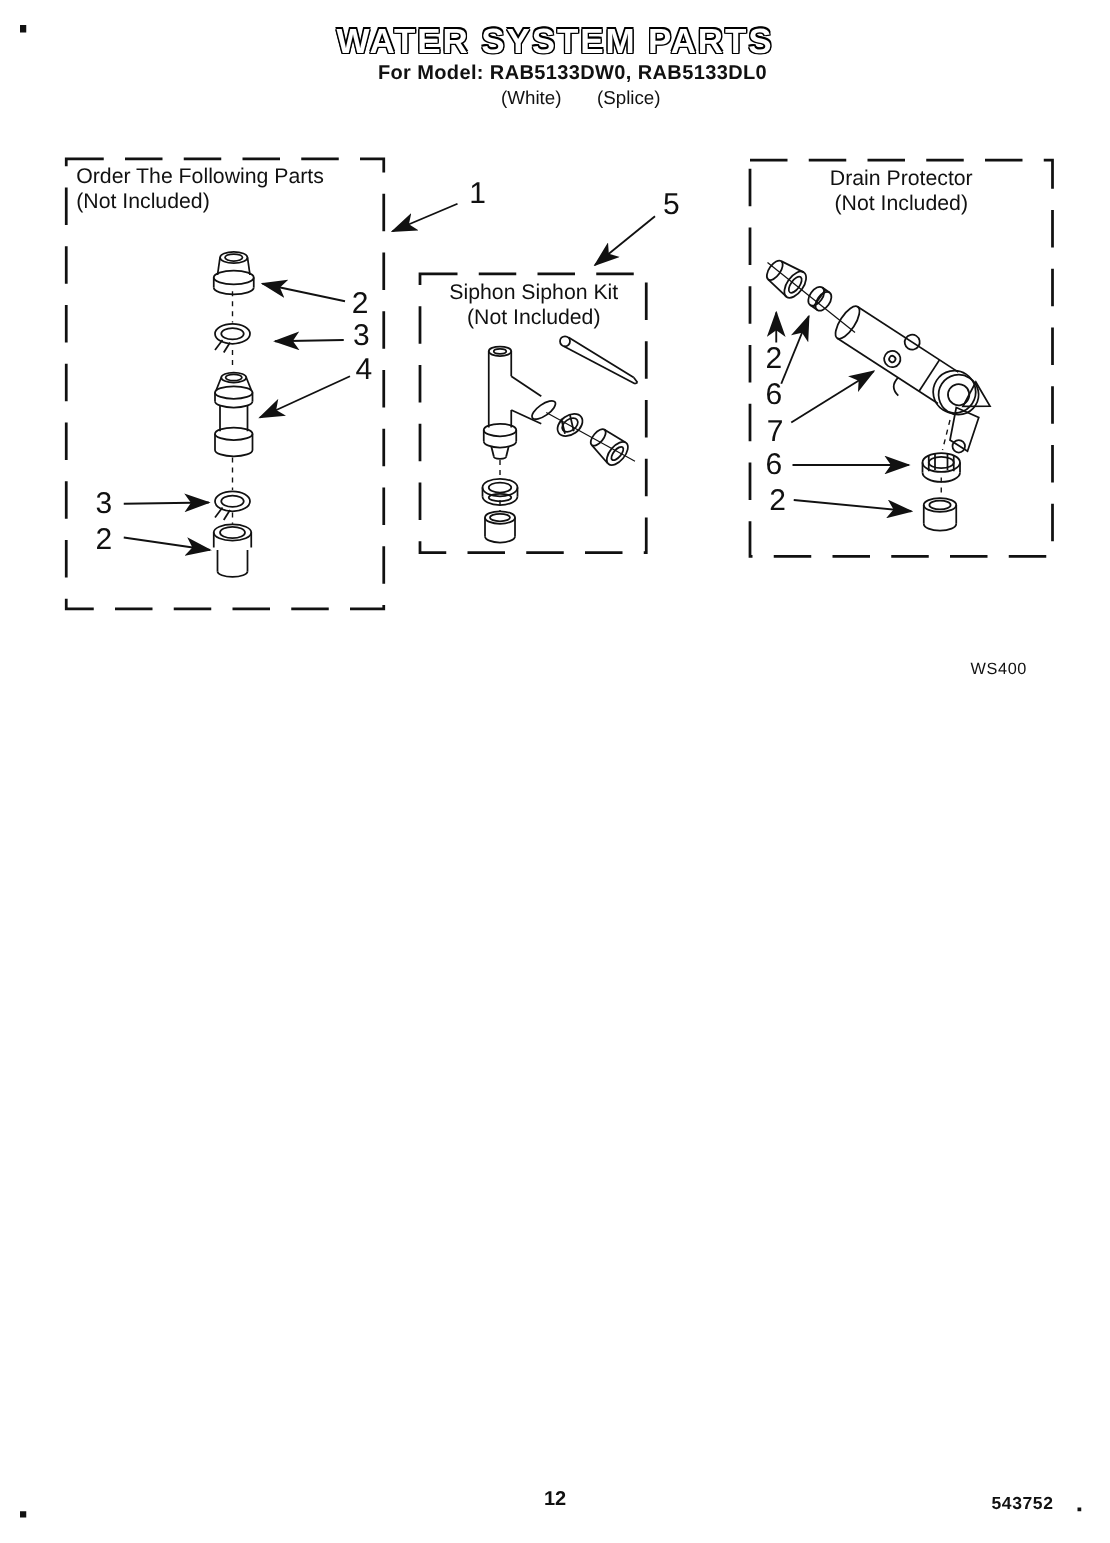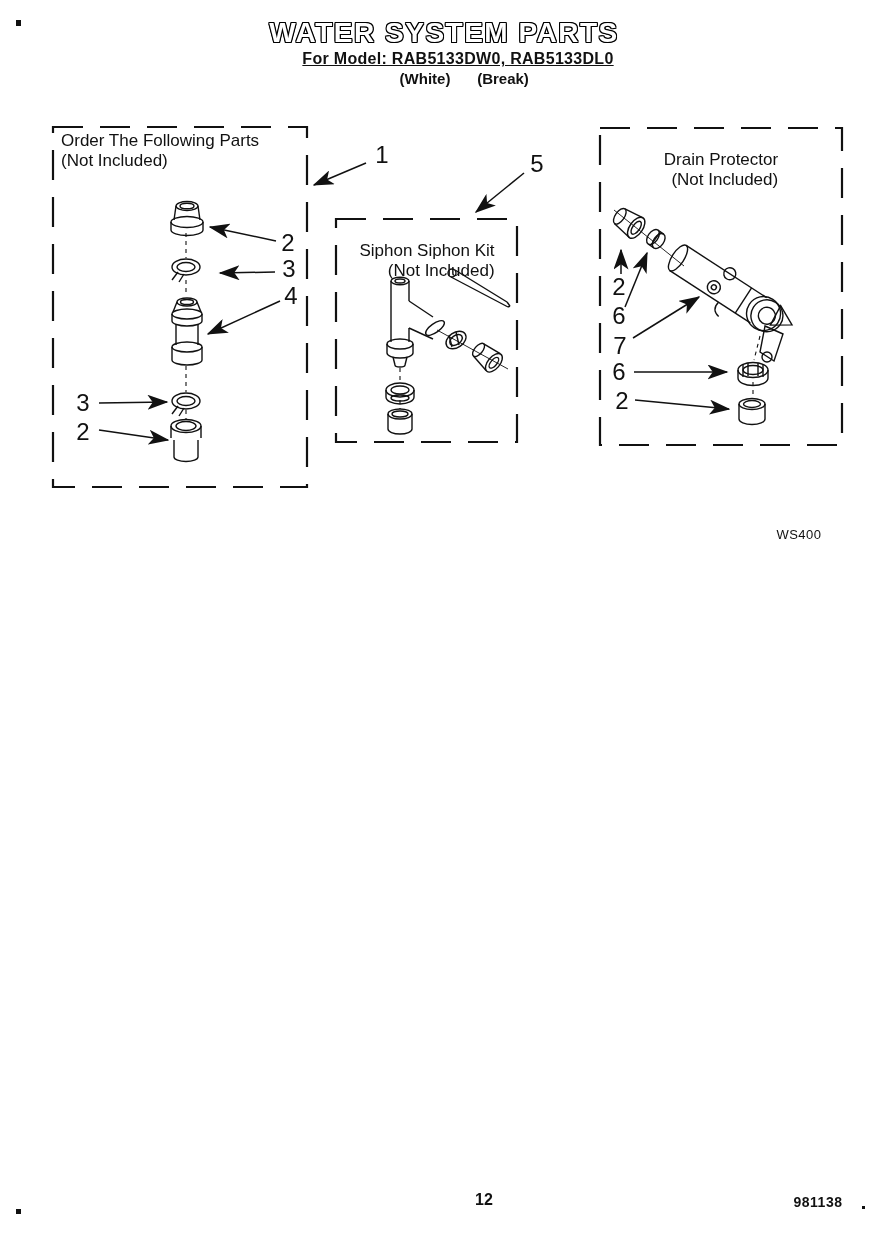--- a/index.html
+++ b/index.html
@@ -15,27 +15,27 @@
   .dashbox { fill:none; stroke:#111; stroke-width:2.2; stroke-dasharray:30 17; }
   .arrow { fill:none; stroke:#111; stroke-width:1.5; marker-end:url(#ah); }
   .page-title {
     left:444px; top:17px; transform:translate(-50%,0);
     font-size:28px; font-weight:bold; letter-spacing:1.5px; white-space:nowrap;
     color:#fff;
     text-shadow:1px 0 0 #000,-1px 0 0 #000,0 1px 0 #000,0 -1px 0 #000,
                 1px 1px 0 #000,-1px -1px 0 #000,1px -1px 0 #000,-1px 1px 0 #000;
   }
   .model-line { left:458px; top:50px; transform:translate(-50%,0);
-    font-size:16px; font-weight:bold; white-space:nowrap; letter-spacing:0.3px;text-decoration:underline; }
-  .finish { top:70px; transform:translate(-50%,0); font-size:15px; font-weight:bold; white-space:nowrap; }
+    font-size:16px; font-weight:bold; white-space:nowrap; letter-spacing:0.3px; }
+  .finish { top:70px; transform:translate(-50%,0); font-size:15px; font-weight:normal; white-space:nowrap; }
   .boxhead { font-weight:normal; font-size:17px; line-height:19.5px; white-space:nowrap; }
-  .boxhead.centered { text-align:right; transform:translate(-50%,0);margin-top:17px; }
+  .boxhead.centered { text-align:center; transform:translate(-50%,0); }
   .callout { font-size:24px; font-weight:400; transform:translate(-50%,-50%); line-height:1; }
   .ws-code { left:799px; top:527px; transform:translate(-50%,0); font-size:13px; letter-spacing:0.5px;text-align:center; }
-  .page-number { left:444px; top:1191px; transform:translate(-50%,0); font-size:16px; font-weight:bold;margin-left:40px; }
+  .page-number { left:444px; top:1191px; transform:translate(-50%,0); font-size:16px; font-weight:bold; }
   .doc-code { left:818px; top:1194px; transform:translate(-50%,0); font-size:14px; font-weight:bold; letter-spacing:0.5px; }
   .mark { background:#111; }
 </style>
 </head>
 <body>
 
 <div class="page">
 
   <svg class="art" width="888" height="1234" viewBox="0 0 888 1234">
     <defs>
@@ -220,21 +220,21 @@
     <line class="arrow" x1="621" y1="274" x2="621" y2="250"></line>
     <line class="arrow" x1="625" y1="307" x2="647" y2="253"></line>
     <line class="arrow" x1="633" y1="338" x2="699" y2="297"></line>
     <line class="arrow" x1="634" y1="372" x2="727" y2="372"></line>
     <line class="arrow" x1="635" y1="400" x2="729" y2="409"></line>
   </svg>
 
   <div class="abs page-title">WATER SYSTEM PARTS</div>
   <div class="abs model-line">For Model: RAB5133DW0, RAB5133DL0</div>
   <div class="abs finish" style="left:425px;">(White)</div>
-  <div class="abs finish" style="left:503px;">(Break)</div>
+  <div class="abs finish" style="left:503px;">(Splice)</div>
 
   <div class="abs boxhead" style="left:61px; top:131px;">
     <div>Order The Following Parts</div>
     <div>(Not Included)</div>
   </div>
   <div class="abs boxhead centered" style="left:427px; top:224px;">
     <div>Siphon Siphon Kit</div>
     <div>(Not Included)</div>
   </div>
   <div class="abs boxhead centered" style="left:721px; top:133px;">
@@ -250,18 +250,18 @@
   <div class="abs callout" style="left:83px; top:403px;">3</div>
   <div class="abs callout" style="left:83px; top:432px;">2</div>
   <div class="abs callout" style="left:619px; top:287px;">2</div>
   <div class="abs callout" style="left:619px; top:316px;">6</div>
   <div class="abs callout" style="left:620px; top:346px;">7</div>
   <div class="abs callout" style="left:619px; top:372px;">6</div>
   <div class="abs callout" style="left:622px; top:401px;">2</div>
 
   <div class="abs ws-code">WS400</div>
   <div class="abs page-number">12</div>
-  <div class="abs doc-code">981138</div>
+  <div class="abs doc-code">543752</div>
 
   <div class="abs mark" style="left:16px; top:20px; width:5px; height:6px;"></div>
   <div class="abs mark" style="left:16px; top:1209px; width:5px; height:5px;"></div>
   <div class="abs mark" style="left:862px; top:1206px; width:3px; height:3px;"></div>
 </div>
 
 </body></html>

